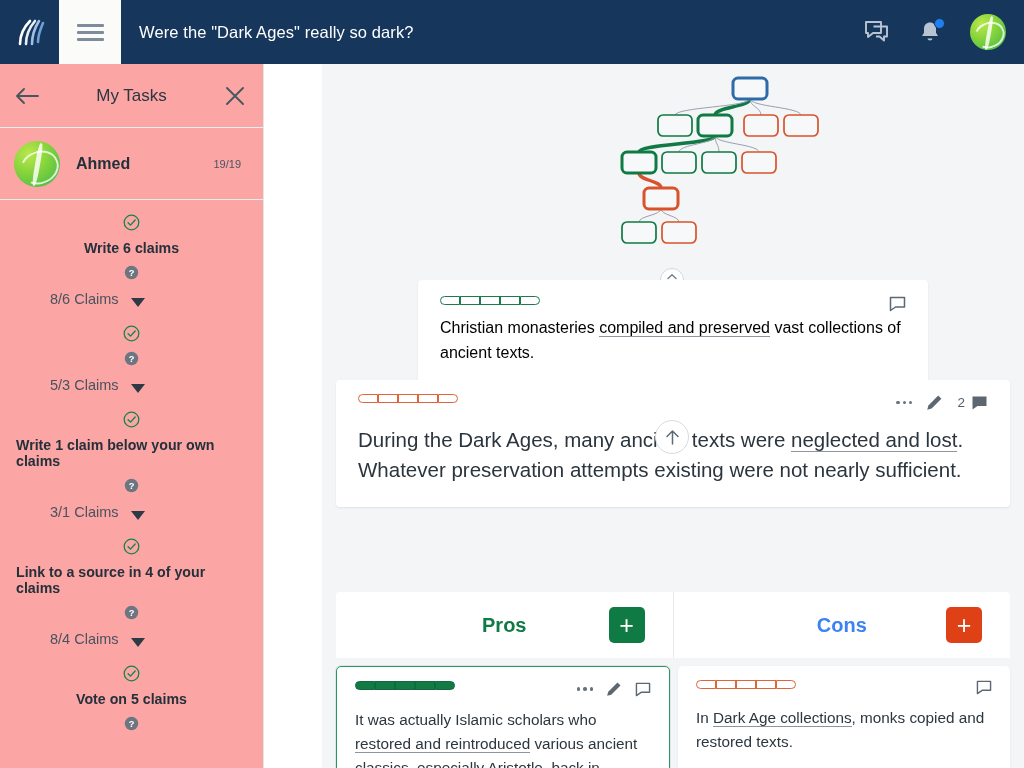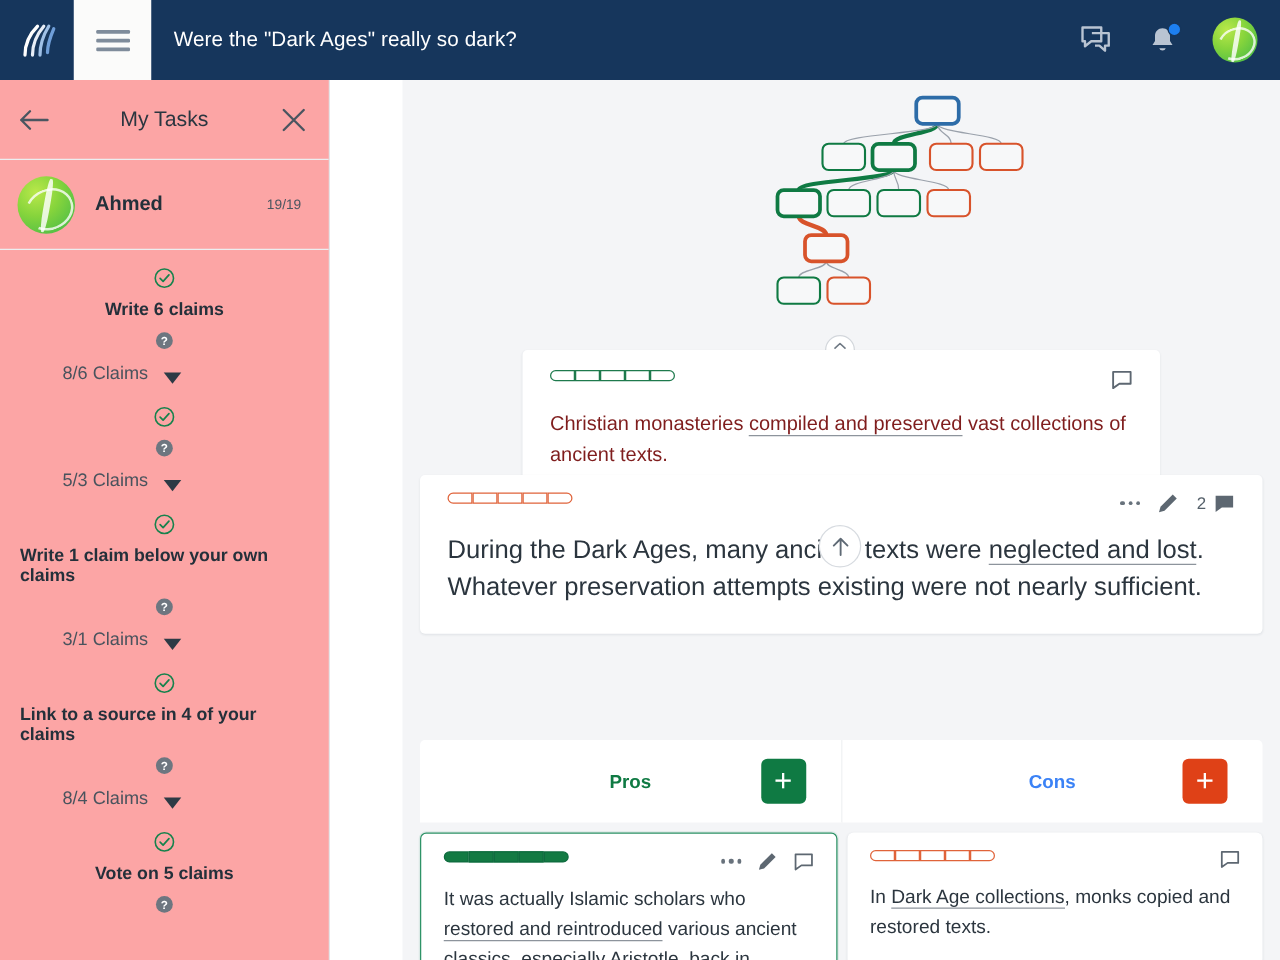--- a/index.html
+++ b/index.html
@@ -116,21 +116,21 @@
   .card {
     background: #ffffff; border-radius: 4px;
     box-shadow: 0 1px 2px rgba(22,40,65,.09);
   }
 
   #monastery-card {
     position: absolute; left: 96px; top: 216px;
     width: 510px; padding: 16px 22px 20px 22px;
   }
   #monastery-text {
-    font-size: 16px; color: #7f1d1d; line-height: 1.55; margin-top: 16px;
+    font-size: 16px; color: #000000; line-height: 1.55; margin-top: 4px;
   }
   .src-link { border-bottom: 1.5px solid #8d949c; }
 
   .toggle-circle {
     position: absolute; width: 24px; height: 24px; border-radius: 50%;
     background: #ffffff; border: 1px solid #d3d7dc;
     display: flex; align-items: center; justify-content: center; cursor: pointer;
   }
   #expand-circle { left: 338px; top: 204px; }
   #up-circle {
@@ -167,21 +167,21 @@
   }
   .pc-head {
     height: 66px; display: flex;
   }
   .pc-col-head {
     flex: 1; background: #fff; display: flex; align-items: center; justify-content: center;
     position: relative;
   }
   .pc-col-head.left { border-right: 1px solid #e9ebee; border-radius: 4px 0 0 0; }
   .pc-col-head.right { border-radius: 0 4px 0 0; }
-  .pc-label { font-size: 15px; font-weight: bold; }
+  .pc-label { font-size: 20px; font-weight: bold; }
   .pc-label.pros { color: #0f7a43; }
   .pc-label.cons { color: #3b82f6; }
   .pc-add {
     position: absolute; right: 28px; width: 36px; height: 36px; border-radius: 5px;
     display: flex; align-items: center; justify-content: center;
     color: #fff; font-size: 25px; line-height: 1; cursor: pointer; font-weight: 300;
   }
   .pc-add.pros { background: #0f7a43; }
   .pc-add.cons { background: #df4117; }
 

